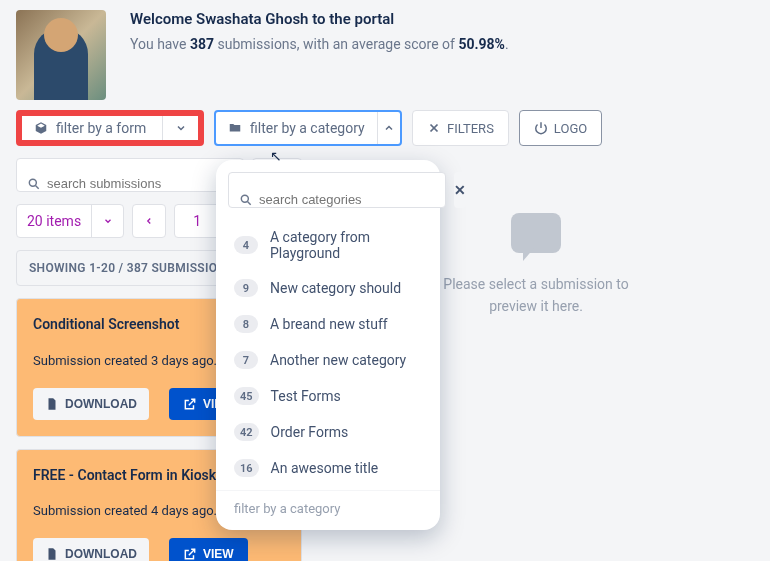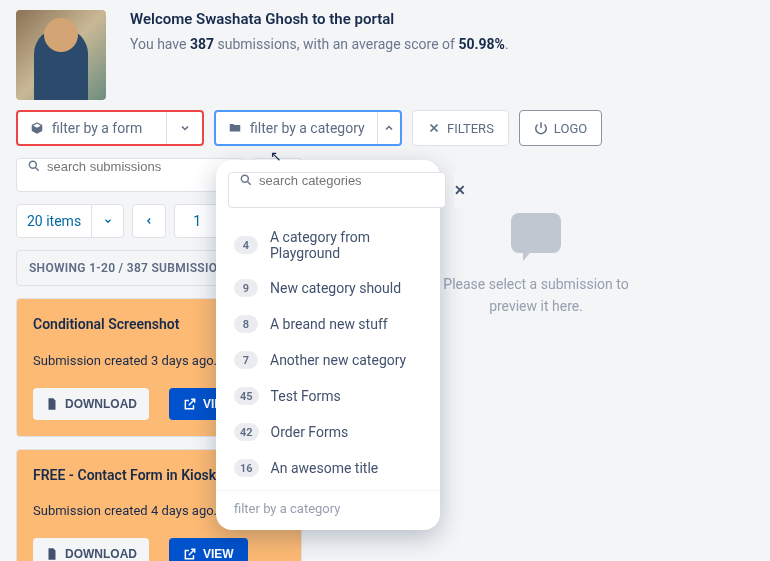--- a/index.html
+++ b/index.html
@@ -5,34 +5,34 @@
 * { box-sizing: border-box; margin: 0; padding: 0; }
 body { font-family: -apple-system, BlinkMacSystemFont, "Segoe UI", Roboto, sans-serif; background: #f4f5f7; width: 770px; height: 561px; overflow: hidden; color: #172b4d; font-size: 14px; }
 .header { display: flex; align-items: flex-start; padding: 10px 16px 10px 16px; gap: 24px; }
 .avatar { width: 90px; height: 90px; border-radius: 4px; background: linear-gradient(135deg,#8b7355 0%, #c9b896 50%, #6b8e7f 100%); position: relative; overflow: hidden; }
 .avatar::before { content:""; position:absolute; bottom:0; left:18px; width:54px; height:72px; background:#2c4a6b; border-radius:26px 26px 0 0; }
 .avatar::after { content:""; position:absolute; top:8px; left:28px; width:34px; height:34px; background:#d4a574; border-radius:50%; }
 .welcome h2 { font-size: 15px; font-weight: 600; margin-bottom: 8px; }
 .welcome p { font-size: 14px; color: #6b778c; }
 .welcome b { color: #172b4d; }
 .toolbar { display: flex; gap: 10px; padding: 0 16px 12px 16px; align-items:center; }
-.select { display: flex; align-items: center; background: #fff; border: 2px solid #ef4444; border-radius: 4px; height: 36px; }
+.select { display: flex; align-items: center; background: #fff; border: 6px solid #ef4444; border-radius: 4px; height: 36px; }
 .select.active { border: 2px solid #4c9aff; }
 .select-body { display:flex; align-items:center; gap:8px; padding: 0 12px; flex:1; color:#5e6c84; white-space:nowrap; }
 .select-caret { width:36px; display:flex; align-items:center; justify-content:center; border-left:1px solid #dfe1e6; height:100%; color:#5e6c84;}
 .plainbtn { background:#fff; border:1px solid #dfe1e6; border-radius:4px; height:36px; padding:0 14px; display:flex; align-items:center; gap:6px; color:#5e6c84; font-size:13px;}
 .icon { display:inline-flex; width:14px; height:14px; }
 .main { display:flex; gap:16px; padding:0 16px; }
 .left { width: 286px; display:flex; flex-direction:column; gap:12px;}
 .searchrow { display:flex; gap:8px; }
-.searchbox { flex:1; background:#fff; border:1px solid #dfe1e6; border-radius:4px; height:34px; display:flex; align-items:flex-start; padding:0 10px; gap:6px; color:#6b778c;}
+.searchbox { flex:1; background:#fff; border:1px solid #dfe1e6; border-radius:4px; height:34px; display:flex; align-items:flex-end; padding:0 10px; gap:6px; color:#6b778c;}
 .searchbox input { border:none; outline:none; flex:1; font-size:13px; color:#172b4d;}
 .sortbtn { width:50px; background:#fff; border:1px solid #dfe1e6; border-radius:4px; height:34px; display:flex; align-items:center; justify-content:center; gap:4px; color:#5e6c84;}
 .pagerow { display:flex; gap:8px; align-items:center;}
-.pagebtn { background:#fff; border:1px solid #dfe1e6; border-radius:4px; height:34px; display:flex; align-items:center; justify-content:center; color:#0369a1;}
+.pagebtn { background:#fff; border:1px solid #dfe1e6; border-radius:4px; height:34px; display:flex; align-items:center; justify-content:center; color:#a21caf;}
 .pagetext { padding:0 10px; display:flex; align-items:center; gap:8px;}
 .pagecaret { width:32px; border-left:1px solid #dfe1e6; height:100%; display:flex; align-items:center; justify-content:center;}
 .navbtn { width:34px;}
 .pageinput { width:46px; text-align:center;}
 .summary { background:#f4f5f7; border:1px solid #dfe1e6; border-radius:4px; padding:10px 12px; font-size:12px; font-weight:600; color:#5e6c84; letter-spacing:0.3px;}
 .card { background:#fdba74; border:1px solid #dfe1e6; border-radius:4px; padding:16px;}
 .card h3 { font-size:14px; font-weight:600; margin-bottom:18px; line-height:1.4;}
 .card .meta { font-size:13px; color:#172b4d; margin-bottom:20px;}
 .card-actions { display:flex; gap:20px;}
 .btn-dl { background:#f4f5f7; border:none; border-radius:4px; height:32px; padding:0 12px; display:flex; align-items:center; gap:6px; font-size:12px; font-weight:600; color:#42526e;}

